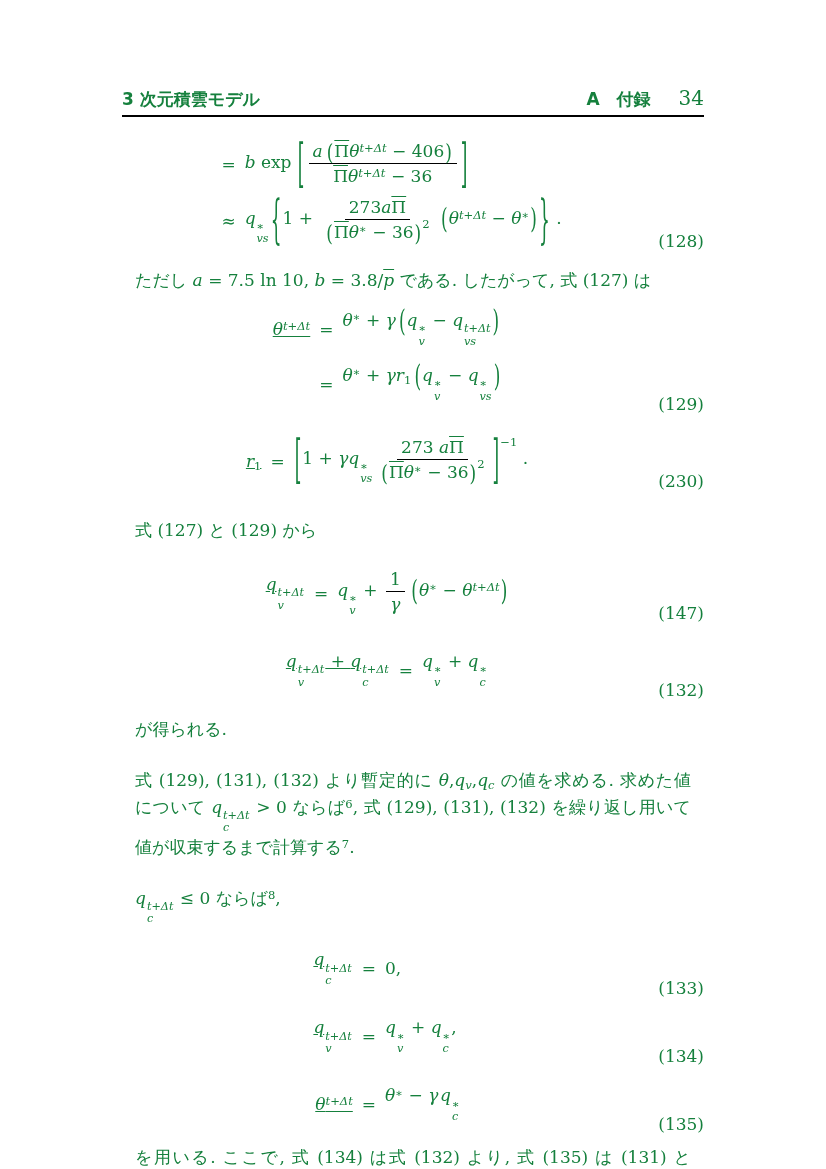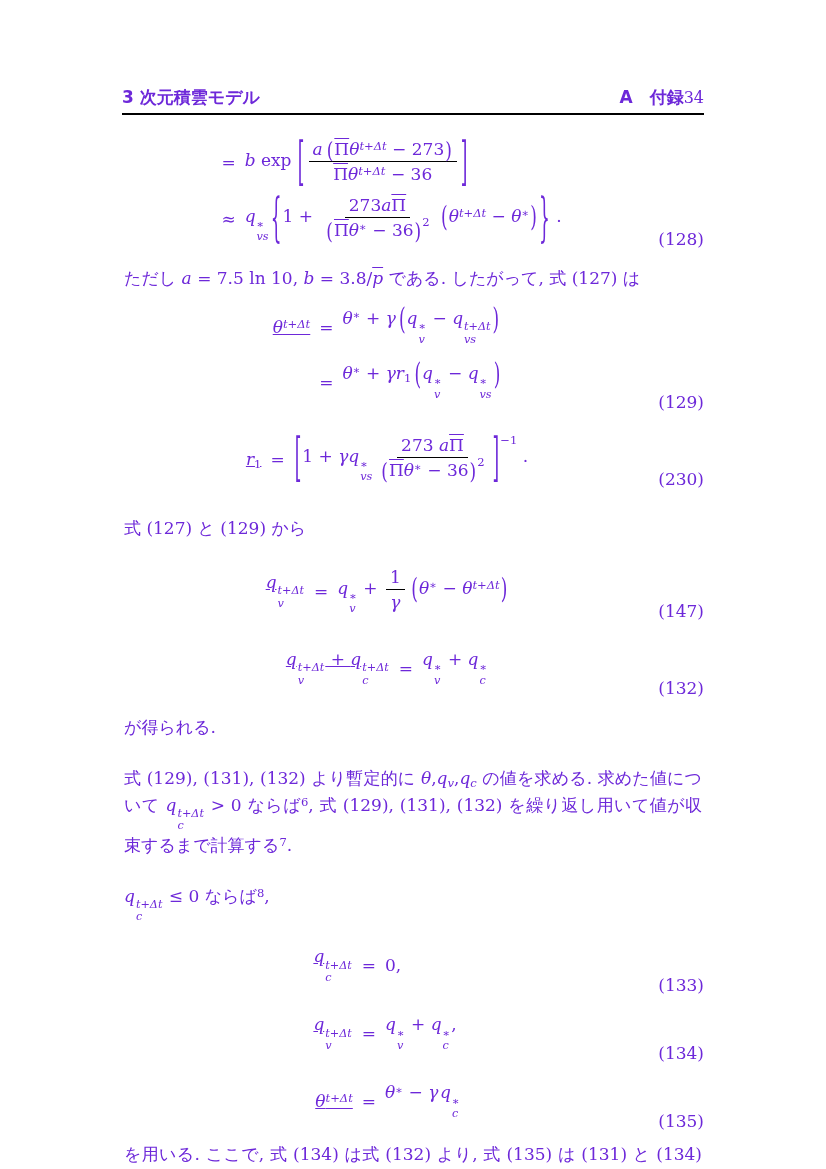--- a/index.html
+++ b/index.html
@@ -1,35 +1,35 @@
 <!DOCTYPE html>
 <html lang="ja"><head>
 <meta charset="utf-8">
 <title>risan.tex — p.34</title>
 <style>
   html,body{margin:0;padding:0;background:#ffffff;}
   .page{
     position:relative;width:826px;height:1169px;margin:0 auto;background:#fff;
-    color:#6d28d9;font-family:"DejaVu Serif","Liberation Serif",serif;
+    color:#15803d;font-family:"DejaVu Serif","Liberation Serif",serif;
     font-size:17px;overflow:hidden;
   }
   .content{position:relative;margin-left:122px;width:582px;}
 
   
   .page-header{
     display:flex;justify-content:space-between;align-items:baseline;
     padding-top:86px;padding-bottom:4px;border-bottom:2px solid #000;
   }
   .h-left{font-family:"DejaVu Sans","Liberation Sans",sans-serif;font-weight:bold;font-size:17px;}
   .h-right{display:flex;align-items:baseline;}
   .h-app{font-family:"DejaVu Sans","Liberation Sans",sans-serif;font-weight:bold;font-size:17px;}
-  .h-page{font-size:16px;}
-
-  
-  .para{margin:2px;line-height:27px;text-align:justify;}
+  .h-page{margin-left:28px;font-size:20px;}
+
+  
+  .para{margin:13px;line-height:27px;text-align:justify;}
   .p-1{margin-top:16px}.p-2{margin-top:18px}.p-3{margin-top:26px}.p-4{margin-top:28px}
   .p-5{margin-top:16px}.p-6{margin-top:24px}.p-7{margin-top:24px}.p-8{margin-top:10px}
 
   
   .eqblock{display:grid;grid-template-columns:1fr auto auto auto 1fr 52px;
            align-items:center;row-gap:4px;}
   .eq-a{margin-top:24px}.eq-b{margin-top:14px}.eq-c{margin-top:16px}
   .eq-d{margin-top:18px}.eq-e{margin-top:16px}.eq-f{margin-top:12px;row-gap:7px;}
   .eqline{display:contents;}
   .eq-lhs{grid-column:2;justify-self:end;white-space:nowrap;text-decoration:underline;}
@@ -78,21 +78,21 @@
         <span class="h-app">A　付録</span>
         <span class="h-page">34</span>
       </span>
     </header>
 
     <div class="eqblock eq-a">
       <div class="eqline">
         <span class="eq-lhs"></span>
         <span class="eq-rel">=</span>
         <span class="eq-rhs"><span class="mi">b</span><span> exp </span><span class="mbig" style="transform: scaleY(3.1);">[</span><span class="mfrac">
-              <span class="mnum"><span class="mi">a</span><span class="msp" style="width: 0.18em;"></span><span class="mbig" style="transform: scaleY(1.35);">(</span><span class="mbar">Π</span><span class="mi">θ</span><span class="msup"><span class="mi">t+Δt</span></span><span> − 273</span><span class="mbig" style="transform: scaleY(1.35);">)</span></span>
+              <span class="mnum"><span class="mi">a</span><span class="msp" style="width: 0.18em;"></span><span class="mbig" style="transform: scaleY(1.35);">(</span><span class="mbar">Π</span><span class="mi">θ</span><span class="msup"><span class="mi">t+Δt</span></span><span> − 406</span><span class="mbig" style="transform: scaleY(1.35);">)</span></span>
               <span class="mden"><span class="mbar">Π</span><span class="mi">θ</span><span class="msup"><span class="mi">t+Δt</span></span><span> − 36</span></span>
             </span><span class="mbig" style="transform: scaleY(3.1);">]</span></span>
         <span class="eqnum"></span>
       </div>
       <div class="eqline">
         <span class="eq-lhs"></span>
         <span class="eq-rel">≈</span>
         <span class="eq-rhs"><span class="mi">q</span><span class="mss">
               <span class="msst"><span class="mi">∗</span></span>
               <span class="mssb"><span class="mi">vs</span></span>

